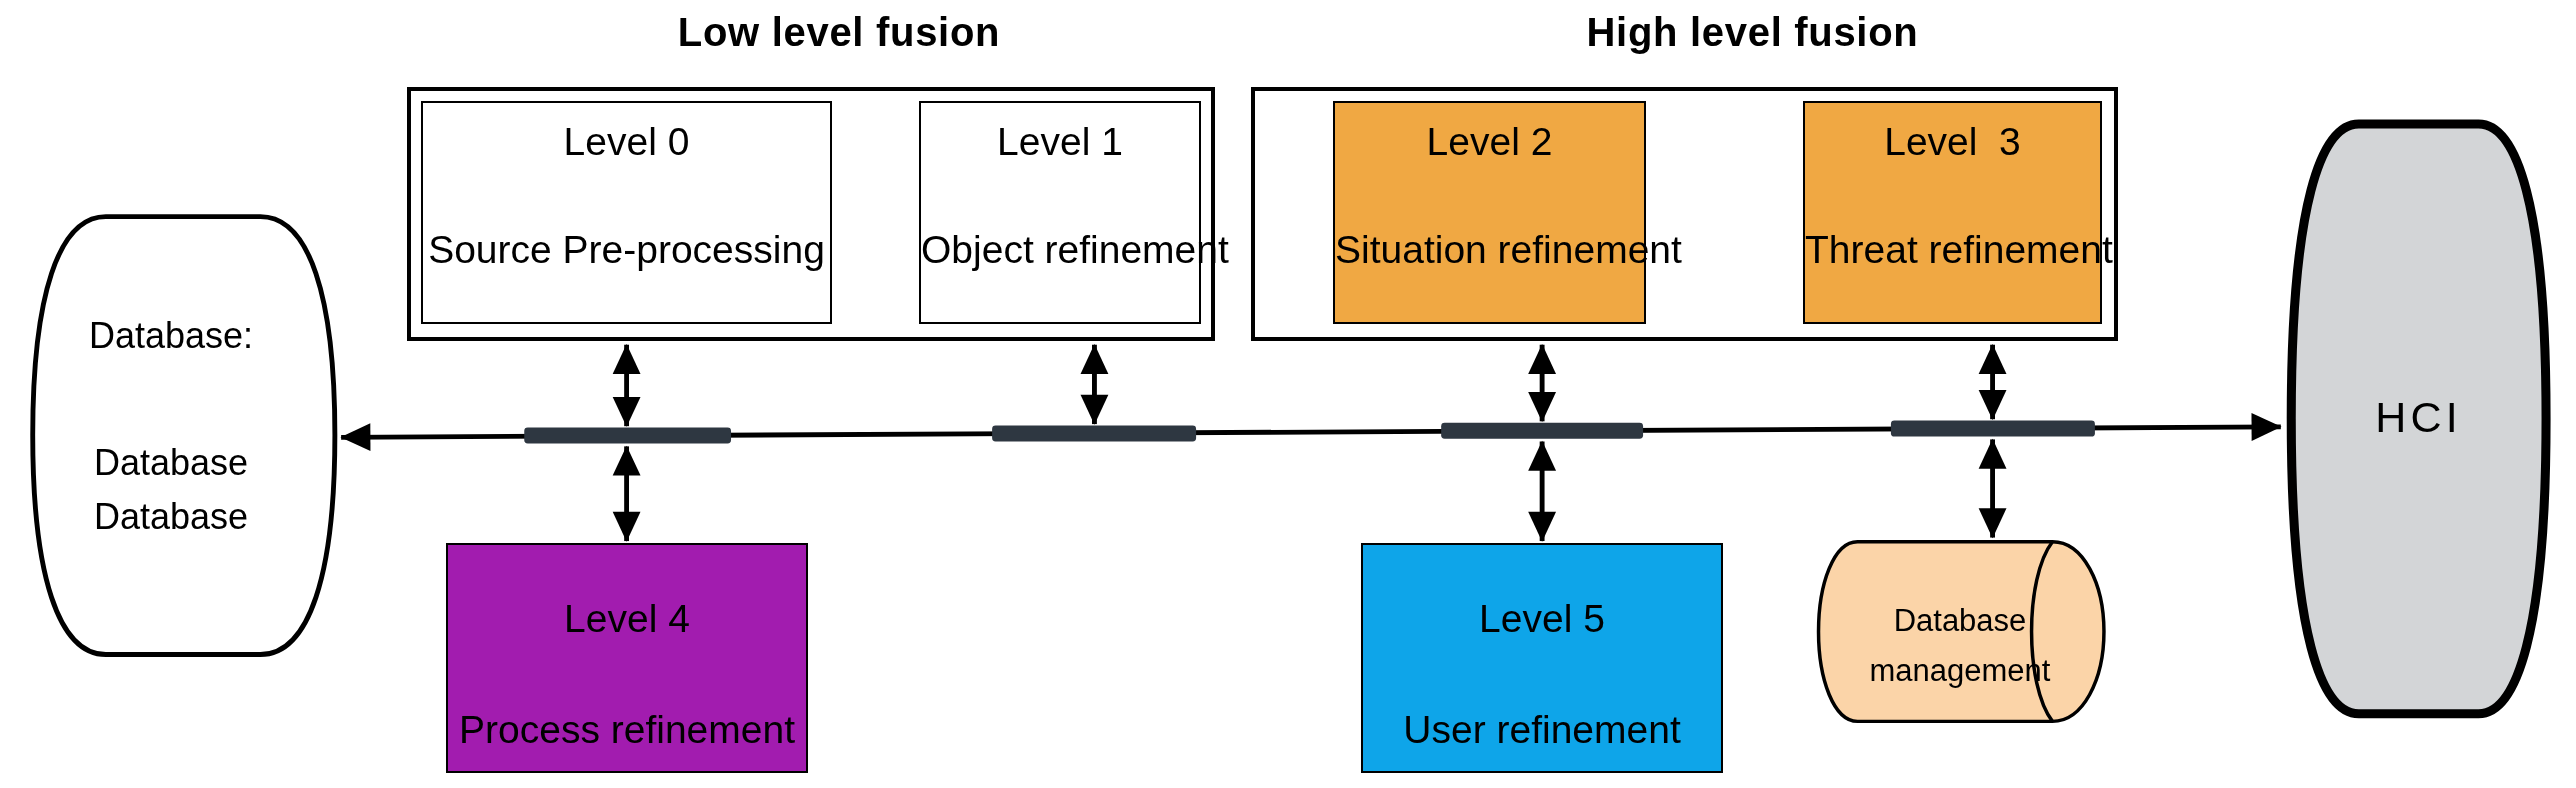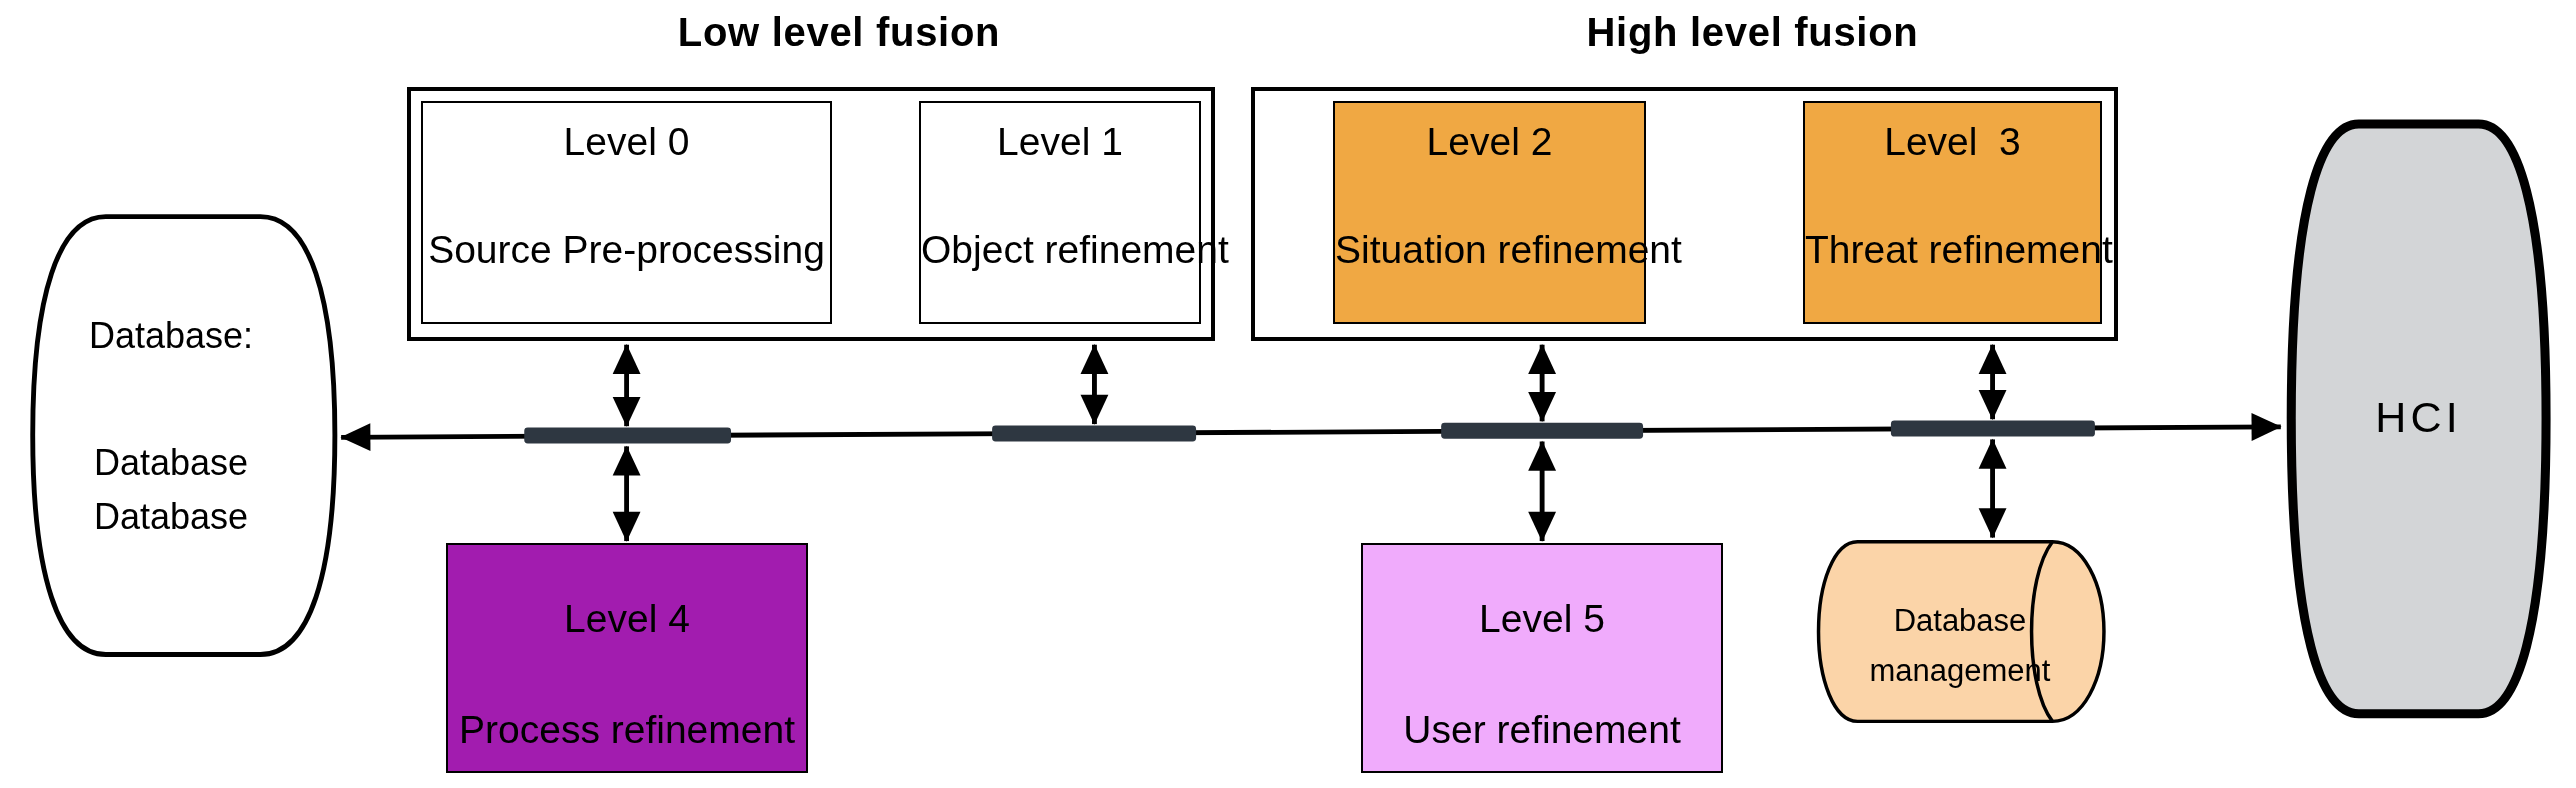--- a/index.html
+++ b/index.html
@@ -102,21 +102,21 @@
   </div>
   <div class="node top-node" style="left: 1803px; top: 101px; width: 299px; height: 223px; background-color: rgb(240, 168, 67);">
     <div class="t1">Level  3</div>
     <div class="t2">Threat refinement</div>
   </div>
 
   <div class="node bottom-node" style="left: 446px; top: 543px; width: 362px; height: 230px; background-color: #a21caf;">
     <div class="t1">Level 4</div>
     <div class="t2">Process refinement</div>
   </div>
-  <div class="node bottom-node" style="left: 1361px; top: 543px; width: 362px; height: 230px; background-color: #f0abfc;">
+  <div class="node bottom-node" style="left: 1361px; top: 543px; width: 362px; height: 230px; background-color: #0ea5e9;">
     <div class="t1">Level 5</div>
     <div class="t2">User refinement</div>
   </div>
 
   <div class="db-text">
     <div class="db-1">Database</div>
     <div class="db-2">management</div>
   </div>
 
   <div class="sources-text">

